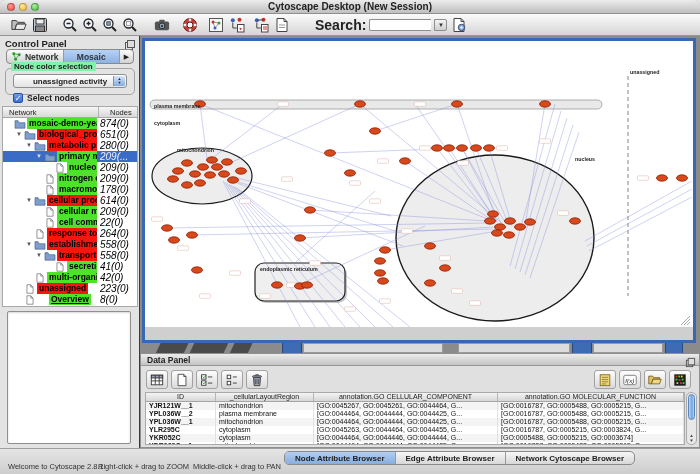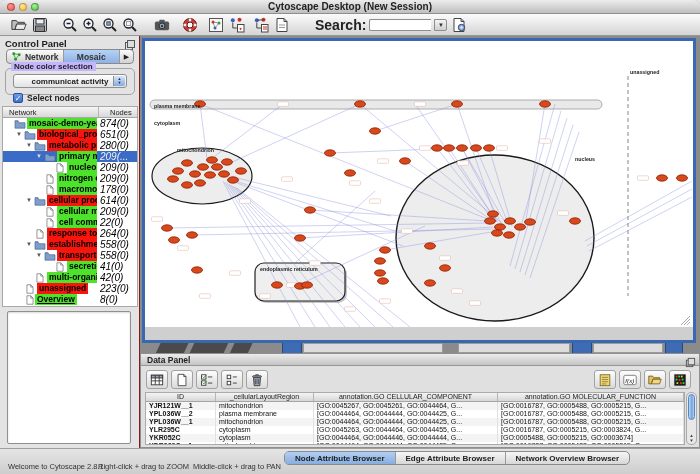--- a/index.html
+++ b/index.html
@@ -44,21 +44,21 @@
     border:1px solid #8a8a8a; border-radius:4px; overflow:hidden;
     background:linear-gradient(#fbfbfb,#d2d2d2); }
   .cp-tab { flex:1; display:flex; align-items:center; justify-content:center; gap:3px;
     font-size:8.5px; font-weight:700; color:#333; border-right:1px solid #9a9a9a; }
   .cp-tab.selected { background:linear-gradient(#b6d1f5,#8db2e4); }
   .cp-tab-arrow { width:13px; flex:none; display:flex; align-items:center; justify-content:center;
     font-size:7px; color:#222; }
   .groupbox { position:absolute; top:32px; left:5px; width:130px; height:27px;
     border:1px solid #a3a3a3; border-radius:5px; }
   .group-label { position:absolute; top:26px; left:11px; font-size:8px; font-weight:700;
-    color:#222; background:#c4b5fd; padding:0 3px; z-index:2; }
+    color:#222; background:#86efac; padding:0 3px; z-index:2; }
   .combo { position:absolute; top:38px; left:13px; width:114px; height:14px;
     background:linear-gradient(#ffffff,#e2e2e2); border:1px solid #8f8f8f; border-radius:3px;
     font-size:8px; font-weight:700; color:#222; display:flex; align-items:center; justify-content:center; }
   .combo-stepper { position:absolute; right:1px; top:1px; width:12px; height:10px;
     background:linear-gradient(#d7e6fa,#86abdc); border-left:1px solid #8f8f8f; border-radius:0 2px 2px 0;
     display:flex; flex-direction:column; align-items:center; justify-content:center; font-size:4px; line-height:4px; color:#16335c;}
   .check-row { position:absolute; top:57px; left:13px; display:flex; align-items:center; gap:4px; }
   .checkbox { width:10px; height:10px; background:linear-gradient(#6f9ce0,#3b6fd6); border:1px solid #2b4f9e;
     border-radius:2px; color:#fff; font-size:8px; line-height:9px; text-align:center; font-weight:700;}
   .check-label { font-size:8.5px; font-weight:700; color:#222; }
@@ -283,21 +283,21 @@
             <span>Network</span>
           </span>
           <span class="cp-tab selected">
             <span>Mosaic</span>
           </span>
           <span class="cp-tab-arrow">▶</span>
         </div>
       <div class="group-label">Node color selection</div>
       <div class="groupbox"></div>
       <div class="combo">
-        <span>communicat activity</span>
+        <span>unassigned activity</span>
         <span class="combo-stepper">
             <span>▲</span>
             <span>▼</span>
           </span>
       </div>
       <div class="check-row">
         <span class="checkbox">✓</span>
         <span class="check-label">Select nodes</span>
       </div>
       <div class="tree-wrap">
@@ -439,21 +439,21 @@
                   <path d="M7 1v3h3" fill="none" stroke="#777"></path>
                 </svg></span>
               <span class="t-label red" style="left: 34px; max-width: 60px; overflow: hidden;">unassigned</span>
               <span class="t-count">223(0)</span>
             </div>
             <div class="trow">
               <span class="t-icon" style="left: 21px;"><svg viewBox="0 0 12 13">
                   <path d="M2 1h5l3 3v8H2z" fill="#fff" stroke="#777"></path>
                   <path d="M7 1v3h3" fill="none" stroke="#777"></path>
                 </svg></span>
-              <span class="t-label green" style="left: 32px; max-width: 60px; overflow: hidden; text-decoration: underline;">Overview</span>
+              <span class="t-label green" style="left: 46px; max-width: 60px; overflow: hidden; text-decoration: underline;">Overview</span>
               <span class="t-count">8(0)</span>
             </div>
           </div>
       </div>
       <div class="overview-box"></div>
     </div>
 
     <div id="desktop">
 
       <div class="frag dark" style="left:18px;top:307px;width:28px;height:11px;"></div>
@@ -737,17 +737,17 @@
           <span class="dp-arrows">▲<br>▼</span>
         </div>
       </div>
     </div>
   </div>
 
   <div class="bottombar">
     <div class="south-tabs" id="south-tabs">
         <span class="south-tab selected">Node Attribute Browser</span>
         <span class="south-tab">Edge Attribute Browser</span>
-        <span class="south-tab">Network Overview Browser</span>
+        <span class="south-tab">Network Cytoscape Browser</span>
       </div>
     <span id="status-items"><span class="status-item" style="left: 8px;">Welcome to Cytoscape 2.8.1</span><span class="status-item" style="left: 98px;">Right-click + drag to ZOOM</span><span class="status-item" style="left: 193px;">Middle-click + drag to PAN</span></span>
   </div>
 </div>
 
 </body></html>

